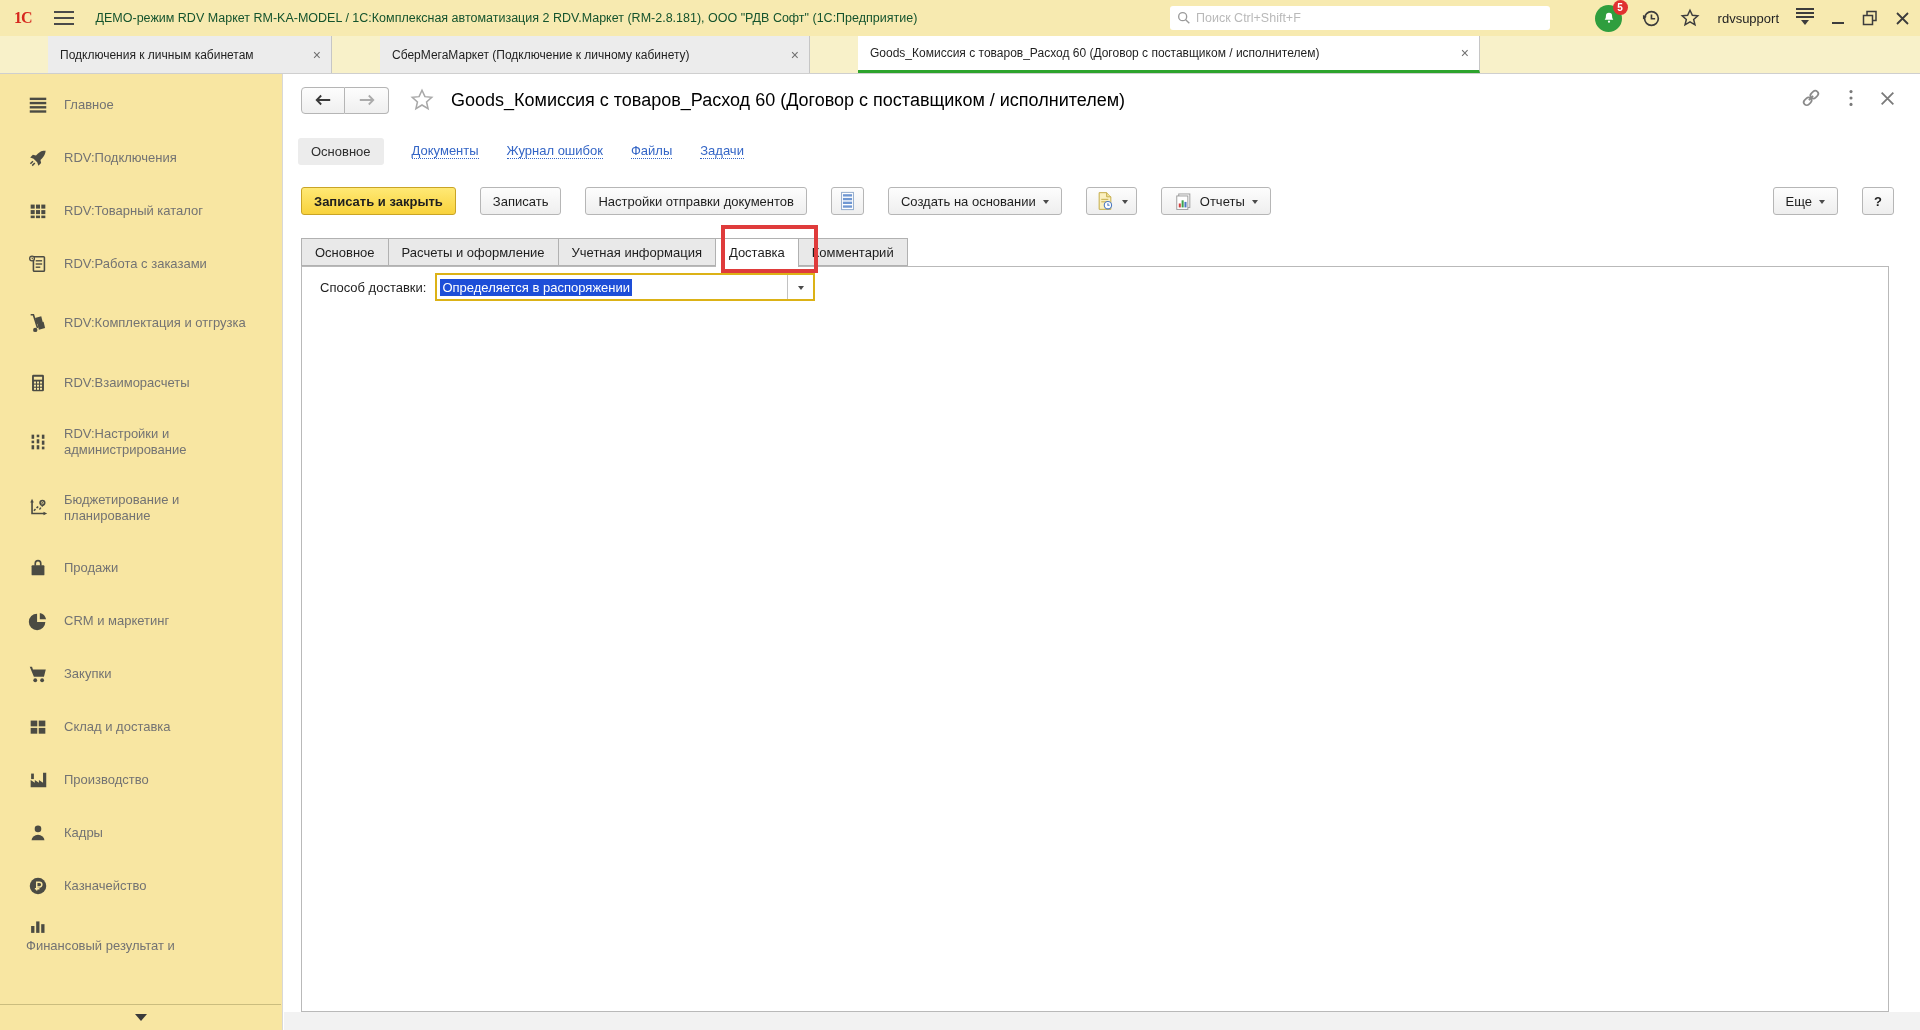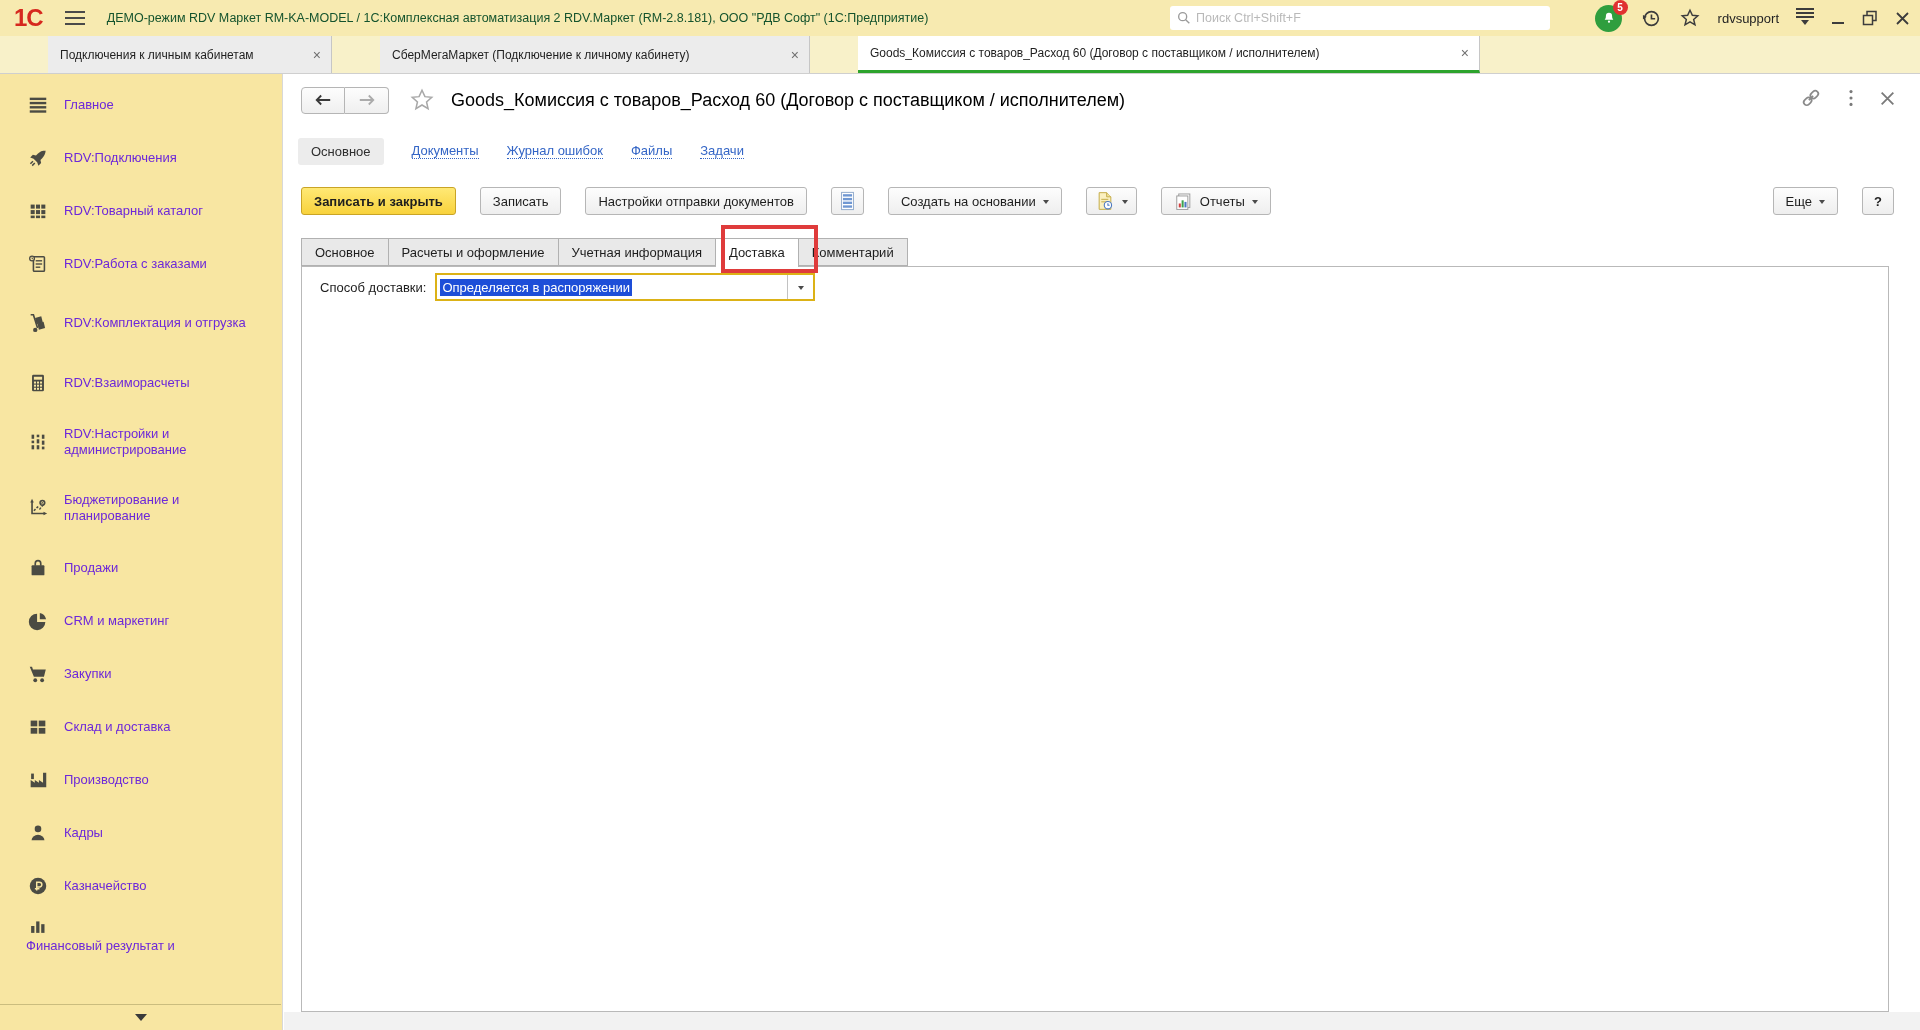--- a/index.html
+++ b/index.html
@@ -1,21 +1,21 @@
 <!DOCTYPE html>
 <html><head>
 <meta charset="utf-8">
 <style>
   * { margin:0; padding:0; box-sizing:border-box; }
   html,body { width:1920px; height:1030px; overflow:hidden; font-family:"Liberation Sans", sans-serif; }
   .app { position:relative; width:1920px; height:1030px; background:#fff; }
 
   
   .titlebar { position:absolute; top:0; left:0; right:0; height:36px; background:#f7eab0; display:flex; align-items:center; }
-  .logo { font-weight:800; font-size:24px; color:#d6281e; margin-left:14px; letter-spacing:-1px; font-family:Liberation Sans, sans-serif; }
+  .logo { font-weight:800; font-size:16px; color:#d6281e; margin-left:14px; letter-spacing:-1px; font-family:Liberation Serif, serif; }
   .burger { margin-left:22px; width:20px; height:14px; display:flex; flex-direction:column; justify-content:space-between; cursor:pointer; }
   .burger i { display:block; height:2px; background:#4a4a4a; }
   .app-title { margin-left:22px; font-size:12.5px; color:#14532d; white-space:nowrap; }
   .search-wrap { position:absolute; left:1170px; top:6px; width:380px; height:24px; background:#fff; border-radius:3px; display:flex; align-items:center; }
   .search-wrap svg { margin:0 4px 0 6px; }
   .search-input { border:none; outline:none; flex:1; height:20px; font-size:12.5px; color:#333; background:transparent; }
   .search-input::placeholder { color:#b9b9b9; }
   .tb-right { position:absolute; right:10px; top:0; height:36px; display:flex; align-items:center; gap:17px; }
   .bell-wrap { position:relative; width:28px; height:28px; }
   .bell-bg { width:27px; height:27px; border-radius:50%; background:#2f9e3e; display:flex; align-items:center; justify-content:center; }
@@ -38,21 +38,21 @@
   .wtab.t3 { width:622px; background:#fff; border-bottom:3px solid #2ca32c; }
 
   
   .sidebar { position:absolute; top:74px; left:0; width:283px; bottom:0; background:#f8e6a2; border-right:1px solid #d8d8d8; overflow:hidden; }
   .sb-list { padding-top:4px; }
   .sb-item { display:flex; align-items:center; padding-left:26px; cursor:pointer; }
   .sb-item.single { height:53px; }
   .sb-item.double { height:66px; }
   .sb-item.clipped { height:44px; align-items:flex-start; padding-top:2px; overflow:hidden;flex-direction:column; }
   .sb-ico { width:24px; height:24px; flex:0 0 24px; margin-right:14px; display:flex; align-items:center; justify-content:center; }
-  .sb-label { font-size:13px; color:#6d28d9; max-width:205px; line-height:16px; }
+  .sb-label { font-size:13px; color:#737373; max-width:205px; line-height:16px; }
   .sb-more { position:absolute; bottom:0; left:0; right:1px; height:26px; background:#f8e6a2; border-top:1px solid #cbbd7e; display:flex; align-items:center; justify-content:center; cursor:pointer; }
   .sb-more .tri { width:0; height:0; border:6px solid transparent; border-top:7px solid #3a3a3a; margin-top:6px; }
 
   
   .main { position:absolute; top:74px; left:284px; right:0; bottom:0; background:#fff; }
   .doc-header { position:absolute; top:10px; left:17px; right:17px; height:32px; display:flex; align-items:center; }
   .navpair { display:flex; }
   .nav-btn { width:44px; height:27px; background:linear-gradient(#fdfdfd,#efefef); border:1px solid #b5b5b5; display:flex; align-items:center; justify-content:center; cursor:pointer; }
   .nav-btn.back { border-radius:4px 0 0 4px; }
   .nav-btn.fwd { border-radius:0 4px 4px 0; border-left:none; }

